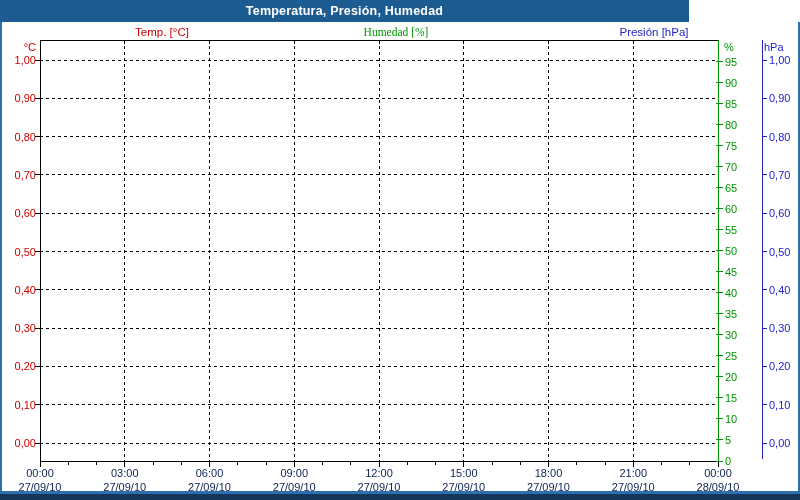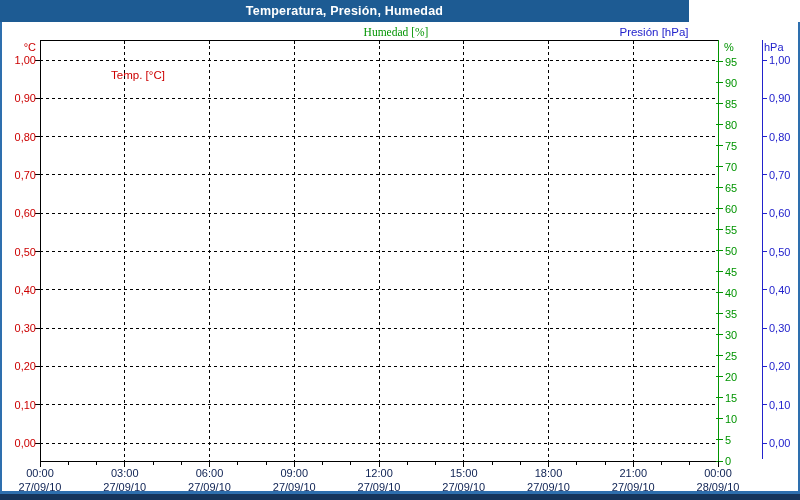--- a/index.html
+++ b/index.html
@@ -22,21 +22,21 @@
 </style>
 </head>
 <body>
 
 <div id="window">
 
   <div id="titlebar" style="background-color: rgb(29, 91, 147);">
     <span>Temperatura, Presión, Humedad</span>
   </div>
 
-  <span class="legend-label" style="left: 138px; color: rgb(204, 0, 0); margin-top: 43px;">Temp. [°C]</span>
+  <span class="legend-label" style="left: 162px; color: rgb(204, 0, 0);">Temp. [°C]</span>
   <span class="legend-label" style="left: 396px; color: rgb(0, 148, 0); font-family: Liberation Serif, serif;">Humedad [%]</span>
   <span class="legend-label" style="left: 654px; color: rgb(34, 34, 204);">Presión [hPa]</span>
 
   <span id="unit-temp" class="unit-label" style="color: rgb(204, 0, 0);">°C</span>
   <span id="unit-hum" class="unit-label" style="color: rgb(0, 148, 0);">%</span>
   <span id="unit-press" class="unit-label" style="color: rgb(34, 34, 204);">hPa</span>
 
   <svg id="chart-svg" width="800" height="500" viewBox="0 0 800 500">
       <line x1="40" y1="60" x2="718" y2="60" stroke="#000000" stroke-width="1" shape-rendering="crispEdges" stroke-dasharray="3,3"></line>
       <line x1="35" y1="60" x2="40" y2="60" stroke="#000000" stroke-width="1" shape-rendering="crispEdges"></line>

